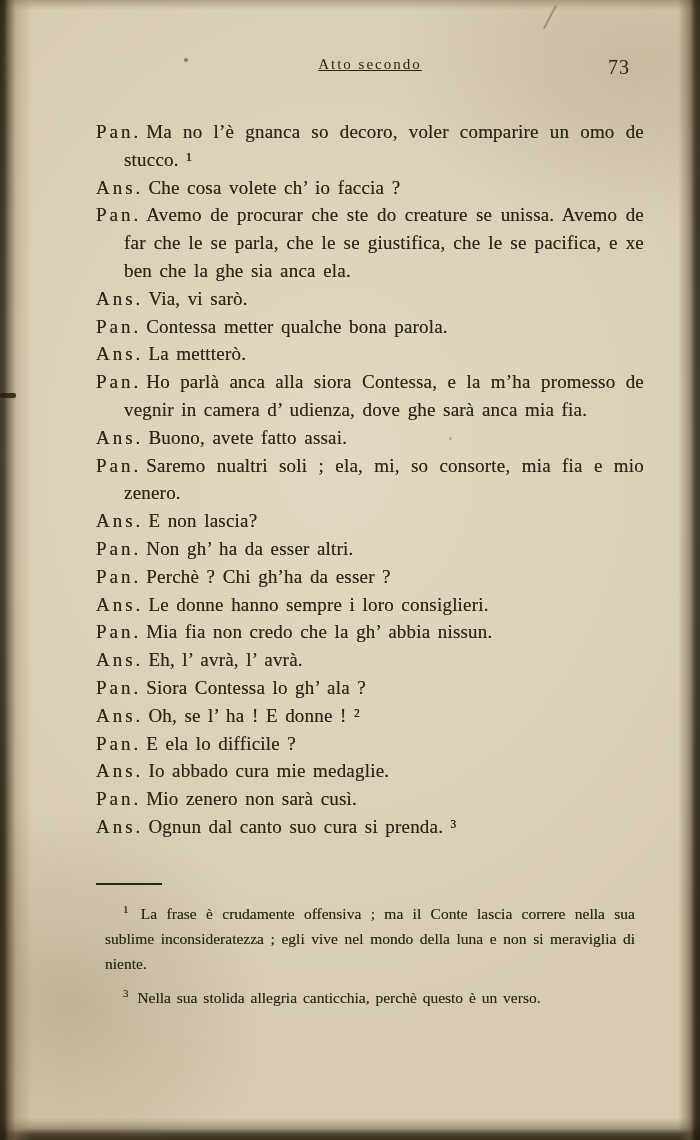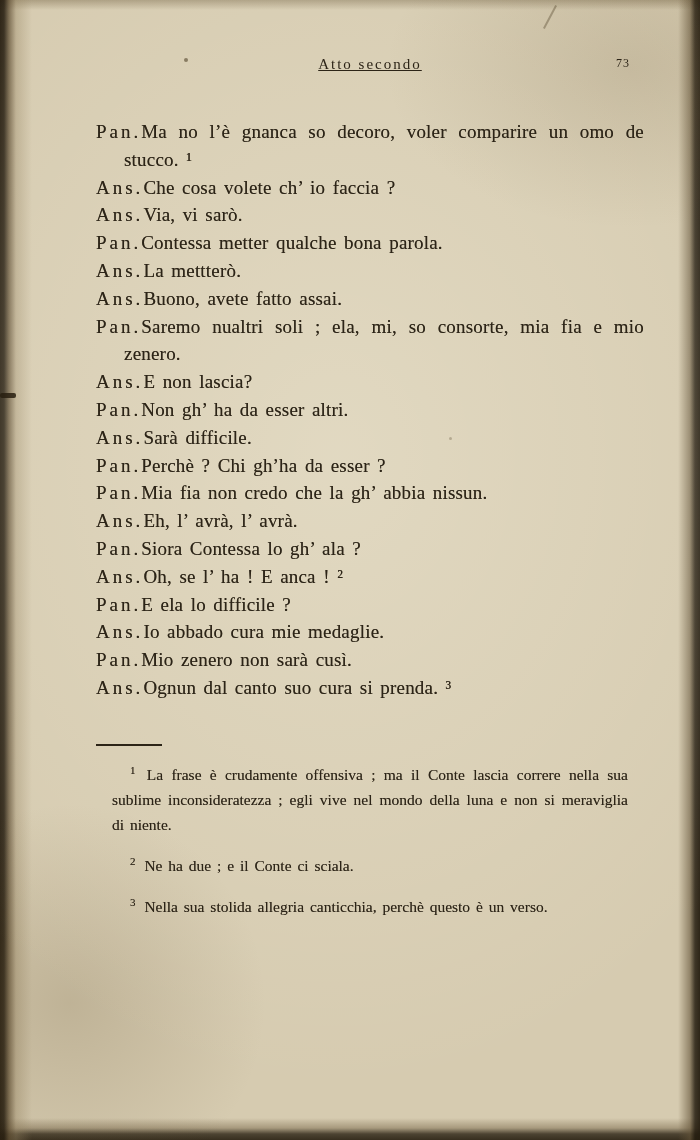--- a/index.html
+++ b/index.html
@@ -31,45 +31,45 @@
     text-align: center;
     font-size: 15px;
     height: 22px;
     text-decoration: underline;
   }
   .running-title { letter-spacing: 2px; }
   .page-number {
     position: absolute;
     right: 14px;
     top: 0;
-    font-size: 12px;
+    font-size: 20px;
     letter-spacing: 1px;
     margin-left: 24px;
   }
   .dialogue { margin-top: 40px; }
   .dialogue p.line {
     margin: 0;
     padding-left: 28px;
     text-indent: -28px;
     font-size: 19px;
     line-height: 27.8px;
     text-align: justify;
     word-spacing: 2.5px;
     letter-spacing: 0.2px;
     text-shadow: 0 0 0.4px rgba(44,36,23,0.55);
   }
-  .speaker { letter-spacing: 3px; }
+  .speaker { letter-spacing: 3px; margin-right: 5px; }
   .footnote-rule {
     width: 66px;
     height: 2px;
     background: #2c2417;
     margin: 42px 0 16px 0;
   }
   .footnotes p.footnote {
-    margin: 16px;
+    margin: 9px;
     font-size: 15.5px;
     line-height: 25px;
     text-indent: 18px;
     text-align: justify;
     word-spacing: 2px;
     text-shadow: 0 0 0.4px rgba(44,36,23,0.5);
   }
   .fn-marker {
     font-size: 11px;
     margin-right: 3px;
@@ -112,40 +112,41 @@
 
   <div class="content">
     <header class="page-header">
       <span class="running-title">Atto secondo</span>
       <span class="page-number">73</span>
     </header>
 
     <main class="dialogue">
         <p class="line"><span class="speaker">Pan.</span><span class="speech">Ma no l’è gnanca so decoro, voler comparire un omo de stucco. ¹</span></p>
         <p class="line"><span class="speaker">Ans.</span><span class="speech">Che cosa volete ch’ io faccia ?</span></p>
+        <p class="line"><span class="speaker">Pan.</span><span class="speech">Avemo de procurar che ste do creature se unissa. Avemo de far che le se parla, che le se giustifica, che le se pacifica, e xe ben che la ghe sia anca ela.</span></p>
         <p class="line"><span class="speaker">Ans.</span><span class="speech">Via, vi sarò.</span></p>
         <p class="line"><span class="speaker">Pan.</span><span class="speech">Contessa metter qualche bona parola.</span></p>
         <p class="line"><span class="speaker">Ans.</span><span class="speech">La mettterò.</span></p>
+        <p class="line"><span class="speaker">Pan.</span><span class="speech">Ho parlà anca alla siora Contessa, e la m’ha promesso de vegnir in camera d’ udienza, dove ghe sarà anca mia fia.</span></p>
         <p class="line"><span class="speaker">Ans.</span><span class="speech">Buono, avete fatto assai.</span></p>
         <p class="line"><span class="speaker">Pan.</span><span class="speech">Saremo nualtri soli ; ela, mi, so consorte, mia fia e mio zenero.</span></p>
         <p class="line"><span class="speaker">Ans.</span><span class="speech">E non lascia?</span></p>
         <p class="line"><span class="speaker">Pan.</span><span class="speech">Non gh’ ha da esser altri.</span></p>
-        <p class="line"><span class="speaker">Ans.</span><span class="speech">Sarà difficile.</span></p>
         <p class="line"><span class="speaker">Pan.</span><span class="speech">Perchè ? Chi gh’ha da esser ?</span></p>
+        <p class="line"><span class="speaker">Ans.</span><span class="speech">Le donne hanno sempre i loro consiglieri.</span></p>
         <p class="line"><span class="speaker">Pan.</span><span class="speech">Mia fia non credo che la gh’ abbia nissun.</span></p>
         <p class="line"><span class="speaker">Ans.</span><span class="speech">Eh, l’ avrà, l’ avrà.</span></p>
         <p class="line"><span class="speaker">Pan.</span><span class="speech">Siora Contessa lo gh’ ala ?</span></p>
-        <p class="line"><span class="speaker">Ans.</span><span class="speech">Oh, se l’ ha ! E anca ! ²</span></p>
+        <p class="line"><span class="speaker">Ans.</span><span class="speech">Oh, se l’ ha ! E donne ! ²</span></p>
         <p class="line"><span class="speaker">Pan.</span><span class="speech">E ela lo difficile ?</span></p>
         <p class="line"><span class="speaker">Ans.</span><span class="speech">Io abbado cura mie medaglie.</span></p>
         <p class="line"><span class="speaker">Pan.</span><span class="speech">Mio zenero non sarà cusì.</span></p>
         <p class="line"><span class="speaker">Ans.</span><span class="speech">Ognun dal canto suo cura si prenda. ³</span></p>
       </main>
 
     <div class="footnote-rule"></div>
 
     <section class="footnotes">
         <p class="footnote"><sup class="fn-marker">1</sup><span> La frase è crudamente offensiva ; ma il Conte lascia correre nella sua sublime inconsideratezza ; egli vive nel mondo della luna e non si meraviglia di niente.</span></p>
-        <p class="footnote"><sup class="fn-marker">2</sup><span> Ne ha due ; e il Conte ci sciala.</span></p>
         <p class="footnote"><sup class="fn-marker">3</sup><span> Nella sua stolida allegria canticchia, perchè questo è un verso.</span></p>
       </section>
   </div>
 </div>
 
 </body></html>

